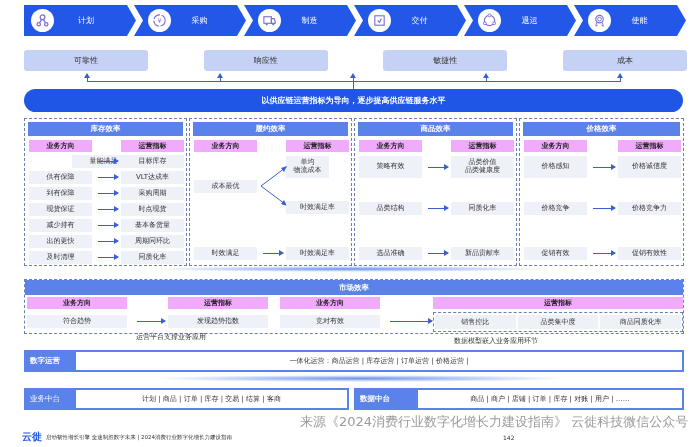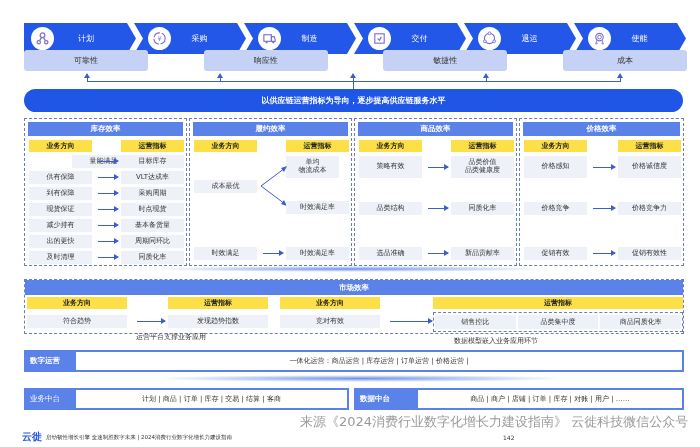--- a/index.html
+++ b/index.html
@@ -1,20 +1,20 @@
 <!DOCTYPE html>
 <html><head>
 <meta charset="utf-8">
 <style>
   * { box-sizing: border-box; margin: 0; padding: 0; }
   html, body { width: 700px; height: 447px; background: #ffffff; overflow: hidden; }
   body { font-family: "DejaVu Sans", "Liberation Sans", sans-serif; color: #333; position: relative; font-size: 8px; }
 
   
-  .process-bar { position: absolute; left: 24px; top: 23px; width: 660px; height: 41px; display: flex; }
+  .process-bar { position: absolute; left: 24px; top: 5px; width: 660px; height: 41px; display: flex; }
   .chevron { position: relative; flex: 1; height: 31px; background: #2357e8; display: flex; align-items: center; margin-right: -2px;
     clip-path: polygon(0 0, calc(100% - 9px) 0, 100% 50%, calc(100% - 9px) 100%, 0 100%, 9px 50%); }
   .chevron.first { clip-path: polygon(0 0, calc(100% - 9px) 0, 100% 50%, calc(100% - 9px) 100%, 0 100%); }
   .chevron .icon { width: 23px; height: 23px; border-radius: 50%; background: #fff; margin-left: 14px; display: flex; align-items: center; justify-content: center; }
   .chevron.first .icon { margin-left: 7px; }
   .chevron .icon svg { width: 15px; height: 15px; }
   .chevron .label { color: #fff; font-size: 8px; flex: 1; text-align: center; padding-right: 18px; }
 
   
   .goals { position: absolute; left: 24px; top: 50px; width: 663px; height: 21px; display: flex; justify-content: space-between; }
@@ -22,21 +22,21 @@
   .connector-h { position: absolute; left: 87px; top: 81px; width: 534px; height: 1px; background: #3b5fcf; }
   .connector-v { position: absolute; width: 1px; background: #3b5fcf; }
   .arrow-up { position: absolute; width: 0; height: 0; border-left: 3px solid transparent; border-right: 3px solid transparent; border-bottom: 5px solid #3b5fcf; }
 
   
   .banner { position: absolute; left: 24px; top: 89px; width: 659px; height: 23px; background: #1f56e6; border-radius: 12px; color: #fff; font-weight: bold; font-size: 8px; display: flex; align-items: center; justify-content: center; }
 
   
   .panel { position: absolute; top: 118px; height: 148px; border: 1px dashed #6a7fb8; padding: 3px; }
   .panel-title { height: 14px; background: #5b82e8; color: #fff; font-weight: bold; font-size: 7.5px; display: flex; align-items: center; justify-content: center; }
-  .col-head { position: absolute; height: 12px; background: #fde047; font-weight: bold; font-size: 7px; display: flex; align-items: center; justify-content: center; color: #222; }
+  .col-head { position: absolute; height: 12px; background: #f0abfc; font-weight: bold; font-size: 7px; display: flex; align-items: center; justify-content: center; color: #222; }
   .cell { position: absolute; height: 13px; background: #eef1f8; font-size: 7px; display: flex; align-items: center; justify-content: center; color: #333; text-align: center; line-height: 1.1; }
   .cell.tall { height: 22px; }
   .harrow { position: absolute; height: 1px; background: #3b5fcf; }
   .harrow::after { content: ""; position: absolute; right: -1px; top: -3px; border-top: 3.5px solid transparent; border-bottom: 3.5px solid transparent; border-left: 5px solid #3b5fcf; }
 
   
   .market { position: absolute; left: 24px; top: 279px; width: 660px; height: 55px; border: 1px dashed #6a7fb8; }
   .market-title { position: absolute; left: 0; top: 0; width: 658px; height: 15px; background: #5b82e8; color: #fff; font-weight: bold; font-size: 7.5px; display: flex; align-items: center; justify-content: center; }
   .market-metrics { position: absolute; left: 408px; top: 32px; width: 250px; height: 20px; border: 1px dashed #6a7fb8; display: flex; }
   .market-metrics .m { flex: 1; display: flex; align-items: center; justify-content: center; font-size: 7px; background: #eef1f8; margin: 2px 1px; }
@@ -175,21 +175,21 @@
   <div class="cell" style="left:4px;top:132px;width:63px;">及时清理</div>
   <div class="harrow" style="left:73px;top:138px;width:20px;"></div>
   <div class="cell" style="left:96px;top:132px;width:63px;">同质化率</div>
 </div>
 
 <div class="panel" style="left:189px;width:163px;">
   <div class="panel-title">履约效率</div>
   <div class="col-head" style="left:4px;top:21px;width:63px;">业务方向</div>
   <div class="col-head" style="left:96px;top:21px;width:63px;">运营指标</div>
 
-  <div class="cell tall" style="left:96px;top:37px;width:53px;white-space:pre-line;">单均
+  <div class="cell tall" style="left:96px;top:37px;width:43px;white-space:pre-line;">单均
 物流成本</div>
   <div class="cell" style="left:4px;top:61px;width:63px;">成本最优</div>
   <svg style="position:absolute;left:70px;top:45px;width:28px;height:45px;">
     <path d="M1 22 L25 4 M1 22 L25 40" stroke="#3b5fcf" stroke-width="1" fill="none"></path>
     <polygon points="27,2 21,4 24,8" fill="#3b5fcf"></polygon>
     <polygon points="27,42 21,40 24,36" fill="#3b5fcf"></polygon>
   </svg>
   <div class="cell" style="left:96px;top:82px;width:63px;">时效满足率</div>
   <div class="cell" style="left:4px;top:128px;width:63px;">时效满足</div>
   <div class="harrow" style="left:73px;top:134px;width:20px;"></div>

